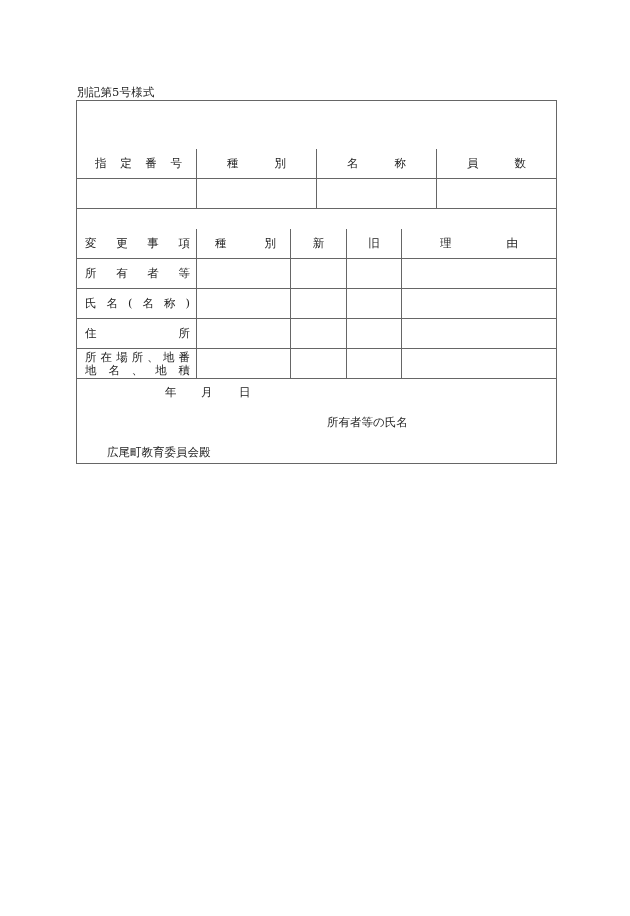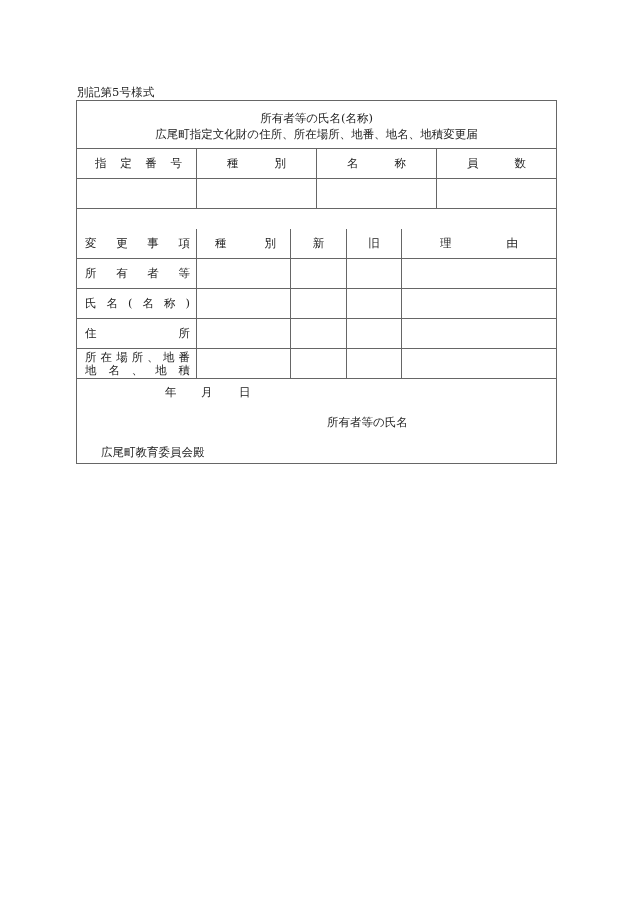--- a/index.html
+++ b/index.html
@@ -40,24 +40,20 @@
   .sig-area { position: absolute; left: 0; top: 278px; width: 479px; height: 84px; }
   .sig-area span { position: absolute; font-size: 11.5px; }
 </style>
 </head>
 <body>
 
 <div class="form-id">別記第5号様式</div>
 
 <div class="sheet">
 
-  <div class="row title-row">
-    <div class="t" style="top:10px;">所有者等の氏名(名称)</div>
-    <div class="t" style="top:26px;">広尾町指定文化財の住所、所在場所、地番、地名、地積変更届</div>
-  </div>
 
   <div class="row" style="top:48px;height:30px;">
     <div class="cell vline" style="left:0;width:120px;">
       <div class="spread" style="padding:0 14px 0 18px;">
         <span>指</span>
         <span>定</span>
         <span>番</span>
         <span>号</span>
       </div>
     </div>
@@ -182,16 +178,16 @@
     <div class="cell vline" style="left:214px;width:56px;"></div>
     <div class="cell vline" style="left:270px;width:55px;"></div>
     <div class="cell" style="left:325px;width:154px;"></div>
   </div>
 
   <div class="sig-area">
     <span style="left:88px;top:6px;">年</span>
     <span style="left:124px;top:6px;">月</span>
     <span style="left:162px;top:6px;">日</span>
     <span style="left:250px;top:36px;">所有者等の氏名</span>
-    <span style="left:24px;top:66px;">広尾町教育委員会殿</span>
+    <span style="left:30px;top:66px;">広尾町教育委員会殿</span>
   </div>
 
 </div>
 
 </body></html>

